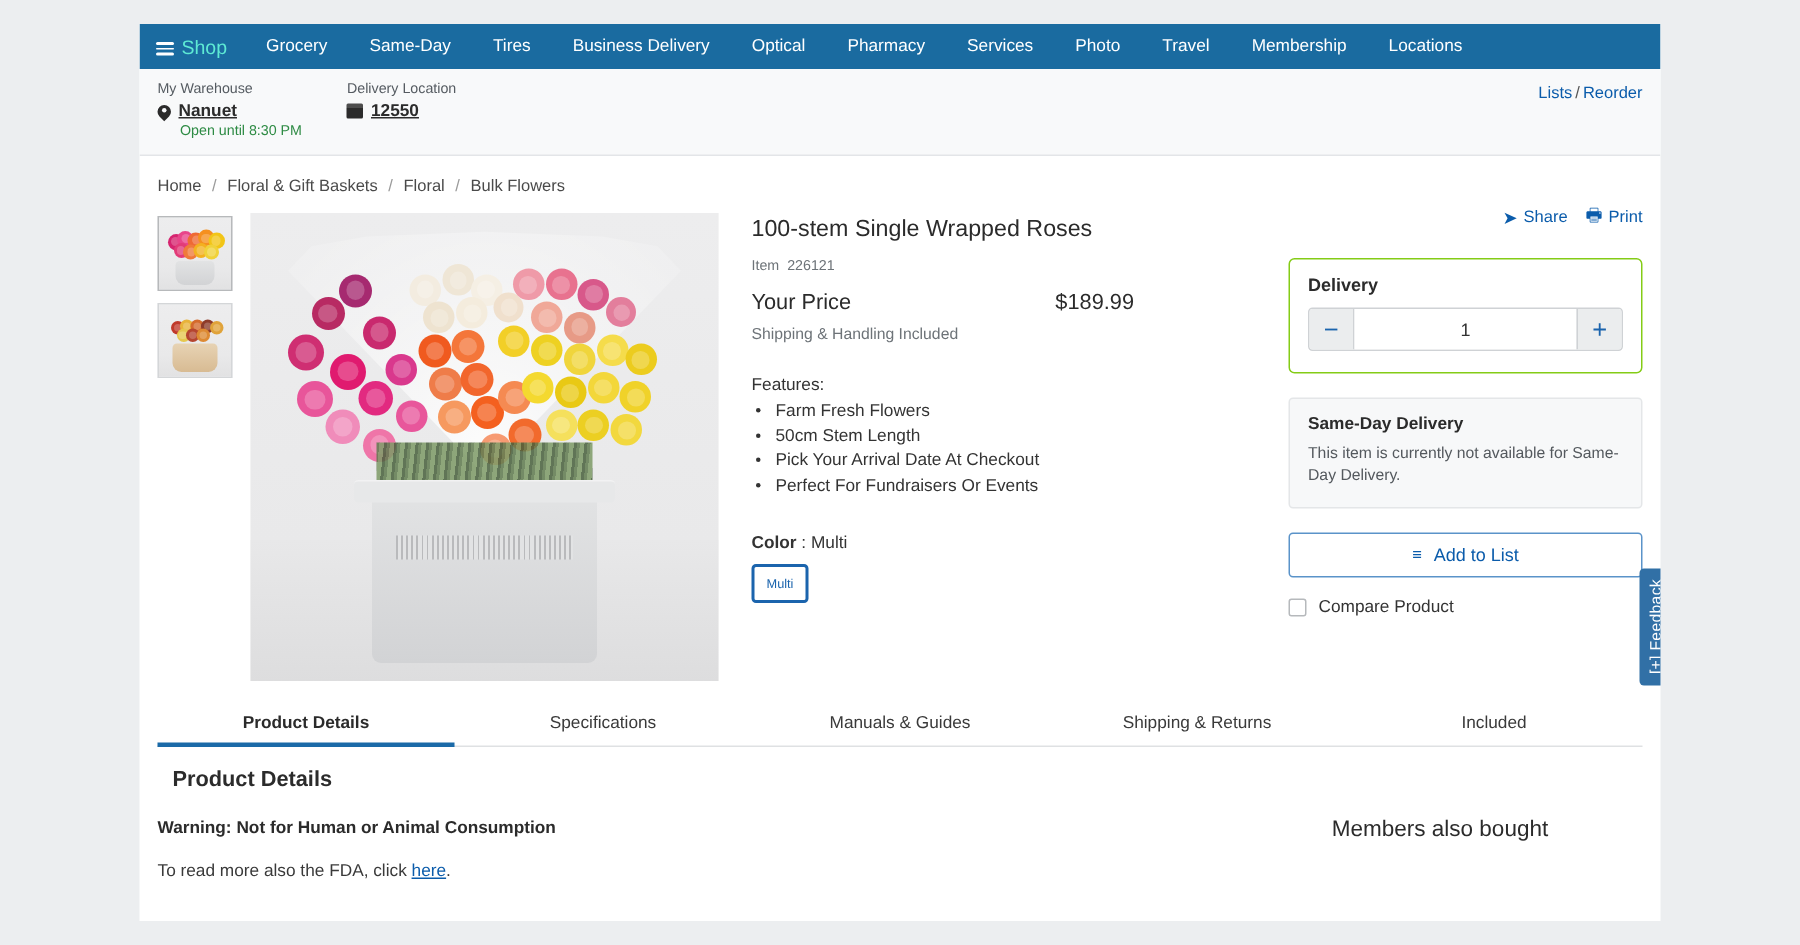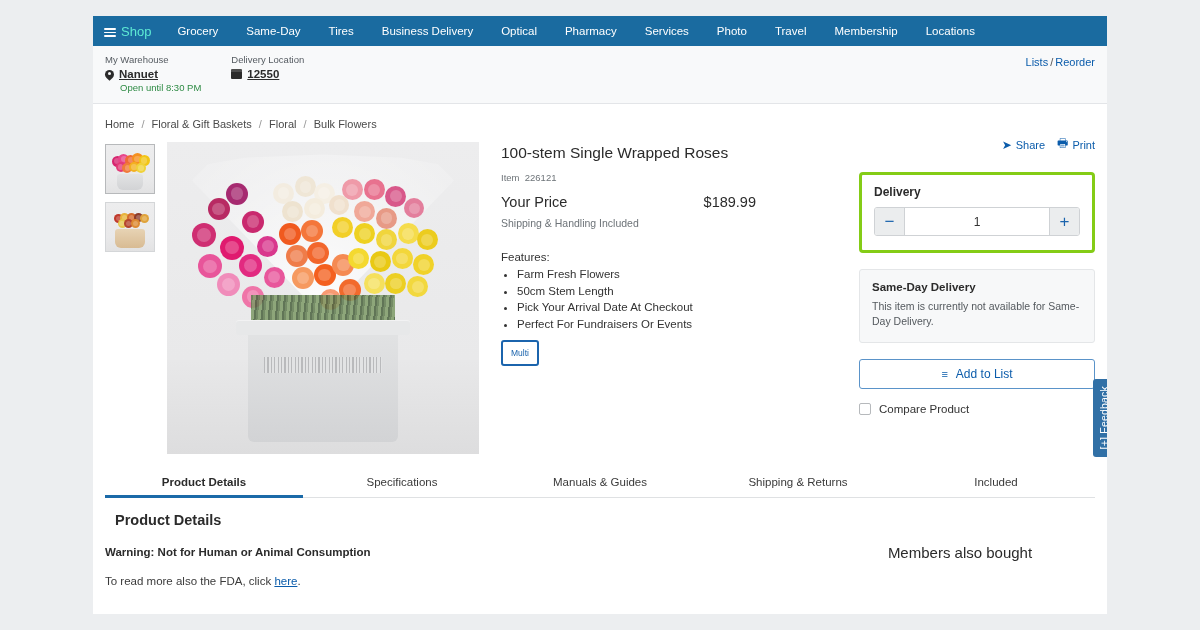--- a/index.html
+++ b/index.html
@@ -151,21 +151,21 @@
   .share-print{
     position:absolute; right:12px; top:4px;
     display:flex; gap:12px; font-size:11px; color:#0b5cab; align-items:center;
   }
   .sp-item{display:flex;align-items:center;gap:4px;}
   .share-gl{font-size:12px;}
 
   
   .buybox { width: 236px; margin-left: 16px; padding-top: 30px;}
   .delivery-card{
-    border:3px solid #84cc16; border-radius:4px; padding:10px 12px 14px 12px;
+    border:1px solid #84cc16; border-radius:4px; padding:10px 12px 14px 12px;
     background:#fff;
   }
   .del-title{font-size:12px;font-weight:bold;color:#2b2b2b;margin-bottom:8px;}
   .stepper{
     display:flex; height:29px; border:1px solid #cfd2d5; border-radius:3px; overflow:hidden;
   }
   .st-btn{
     width:30px; background:#ebedee; display:flex;align-items:center;justify-content:center;
     color:#1b64ad; font-size:17px; line-height:1;
   }
@@ -399,20 +399,25 @@
       <div class="ship-note">Shipping &amp; Handling Included</div>
 
       <div class="feat-title">Features:</div>
       <ul class="feat-list">
         <li>Farm Fresh Flowers</li>
         <li>50cm Stem Length</li>
         <li>Pick Your Arrival Date At Checkout</li>
         <li>Perfect For Fundraisers Or Events</li>
       </ul>
 
+      <div class="color-line">
+        <b>Color</b>
+        <span>:</span>
+        <span>Multi</span>
+      </div>
       <div class="swatch">
         <span>Multi</span>
       </div>
     </div>
 
     <div class="buybox">
       <div class="delivery-card">
         <div class="del-title">Delivery</div>
         <div class="stepper">
           <div class="st-btn minus">−</div>

